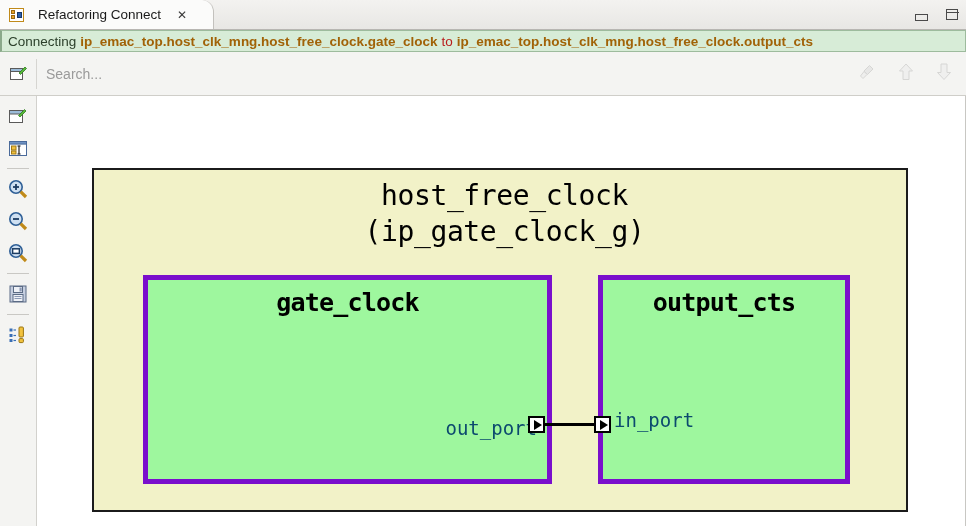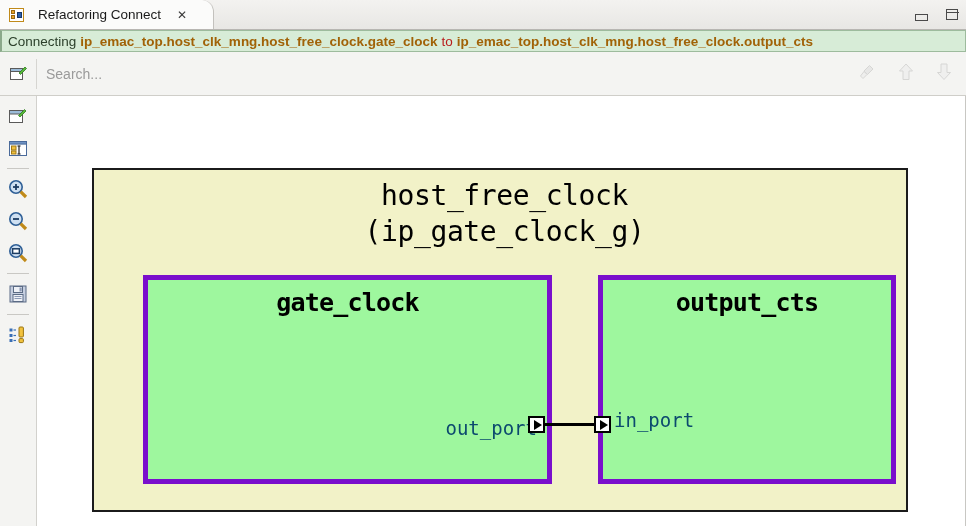--- a/index.html
+++ b/index.html
@@ -132,21 +132,21 @@
     font-size:28px;line-height:1.28;color:#000;
     letter-spacing:-0.4px;
   }
   .inner-box{
     position:absolute;
     background:#9ef79e;
     border:5px solid #7a0fcc;
     box-sizing:border-box;
   }
   .inner-box.left{left:30px;top:105px;width:409px;height:209px;margin-left:19px;}
-  .inner-box.right{left:504px;top:105px;width:298px;height:209px;}
+  .inner-box.right{left:504px;top:105px;width:252px;height:209px;}
   .inner-title{
     position:absolute;left:0;right:0;top:7px;
     text-align:center;
     font-family:"DejaVu Sans Mono","Liberation Mono",monospace;
     font-weight:bold;font-size:25px;line-height:1.3;color:#000;
     letter-spacing:-0.8px;
   }
   .port-label{
     position:absolute;
     font-family:"DejaVu Sans Mono","Liberation Mono",monospace;

